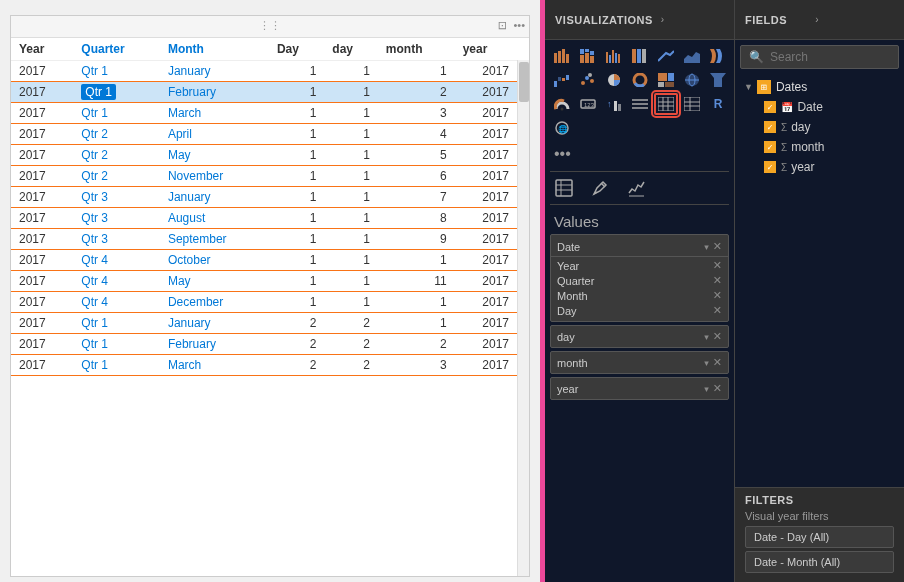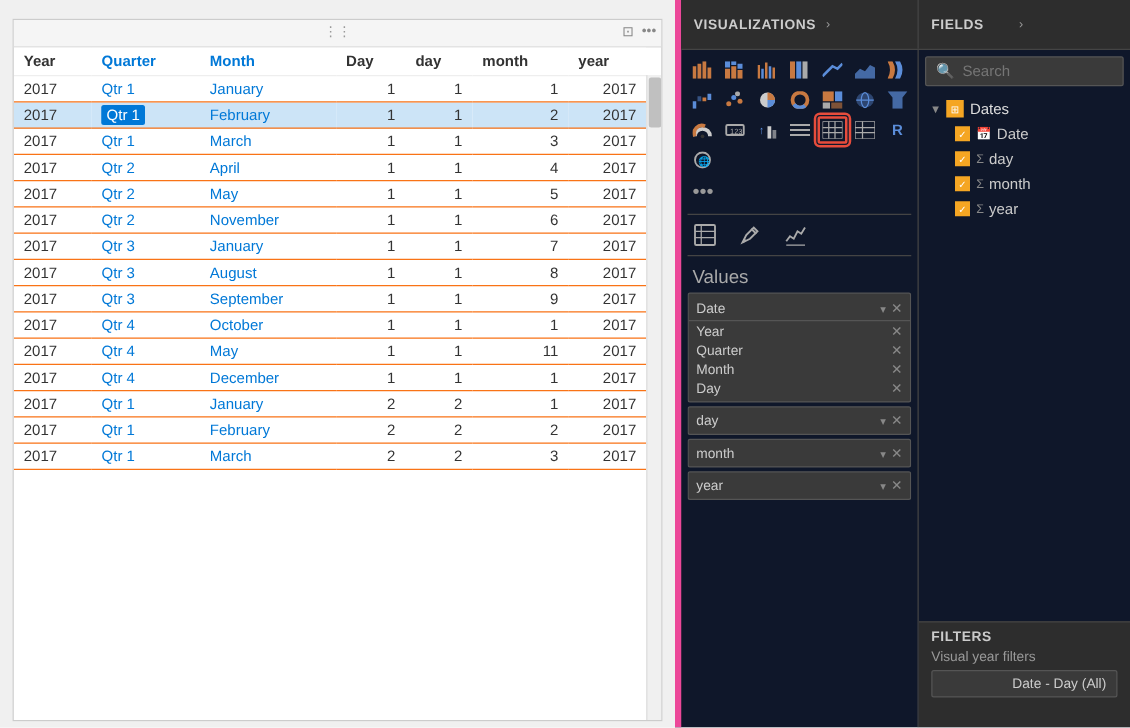--- a/index.html
+++ b/index.html
@@ -376,22 +376,21 @@
       margin-bottom: 4px;
     }
 
     .filter-pill {
       background: #3a3a3a;
       border: 1px solid #555;
       border-radius: 2px;
       padding: 4px 8px;
       color: #ccc;
       font-size: 11px;
-      margin-bottom: 18px;
-      text-align: right;
+      margin-bottom: 3px;
     }
 
     .right-content {
       display: flex;
       flex: 1;
       overflow: hidden;
     }
 
     .right-right {
       flex: 1;
@@ -856,16 +855,17 @@
               <span class="tree-item-name">year</span>
             </div>
           </div>
         </div>
       </div>
 
       <div class="filters-panel">
         <div class="filters-title">FILTERS</div>
         <div class="filters-sublabel">Visual year filters</div>
         <div class="filter-pill">Date - Day (All)</div>
+        <div class="filter-pill" style="margin-top:2px;">Date - Month (All)</div>
       </div>
     </div>
   </div>
 </div>
 
 </body></html>

